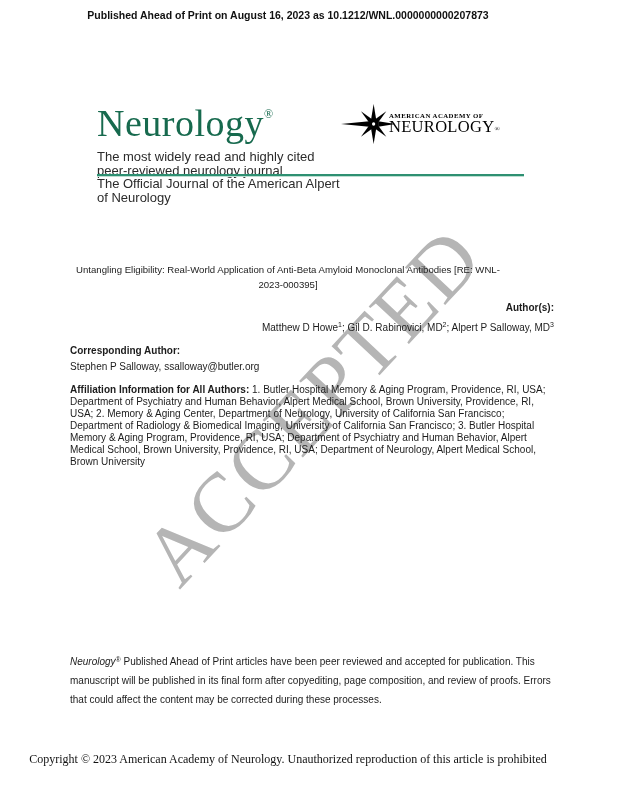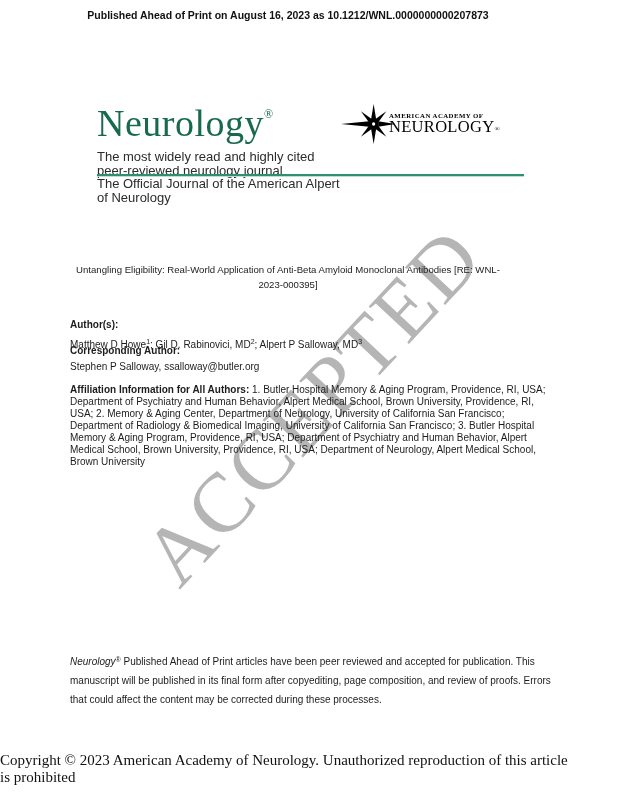--- a/index.html
+++ b/index.html
@@ -119,43 +119,43 @@
     top: 262px; left: 0; right: 0;
     text-align: center;
     font-size: 9.6px;
     line-height: 15px;
     color: #1c1c1c;
   }
   .title .tline { display: block; white-space: nowrap; }
 
   .block { position: absolute; left: 70px; width: 484px; font-size: 10px; line-height: 16px; color: #1c1c1c; }
   .block .label { font-weight: bold; }
-  .authors-block { top: 317px; }
+  .authors-block { top: 300px; text-align: right; }
   .authors { margin-top: 1px; }
   .authors sup { font-size: 7px; vertical-align: 4px; }
   .corr-block { top: 343px; }
   .affil-block { top: 384px; line-height: 12px; }
 
   .footnote {
     position: absolute;
     top: 650px; left: 70px; width: 486px;
     font-size: 10px;
     line-height: 19px;
     color: #1c1c1c;
     z-index: 1;
   }
   .footnote em { font-style: italic; }
   .footnote sup { font-size: 7px; vertical-align: 3px; }
 
   .copyright {
     position: absolute;
     top: 752px; left: 0; right: 0;
-    text-align: left;
-    font-family: "Liberation Serif", serif;
-    font-size: 15px;
+    text-align: center;
+    font-family: "Liberation Serif", serif;
+    font-size: 12px;
     color: #111;
     z-index: 1;
   }
 </style>
 </head>
 <body>
 
 <div class="page">
 
   <div class="banner">Published Ahead of Print on August 16, 2023 as 10.1212/WNL.0000000000207873</div>

